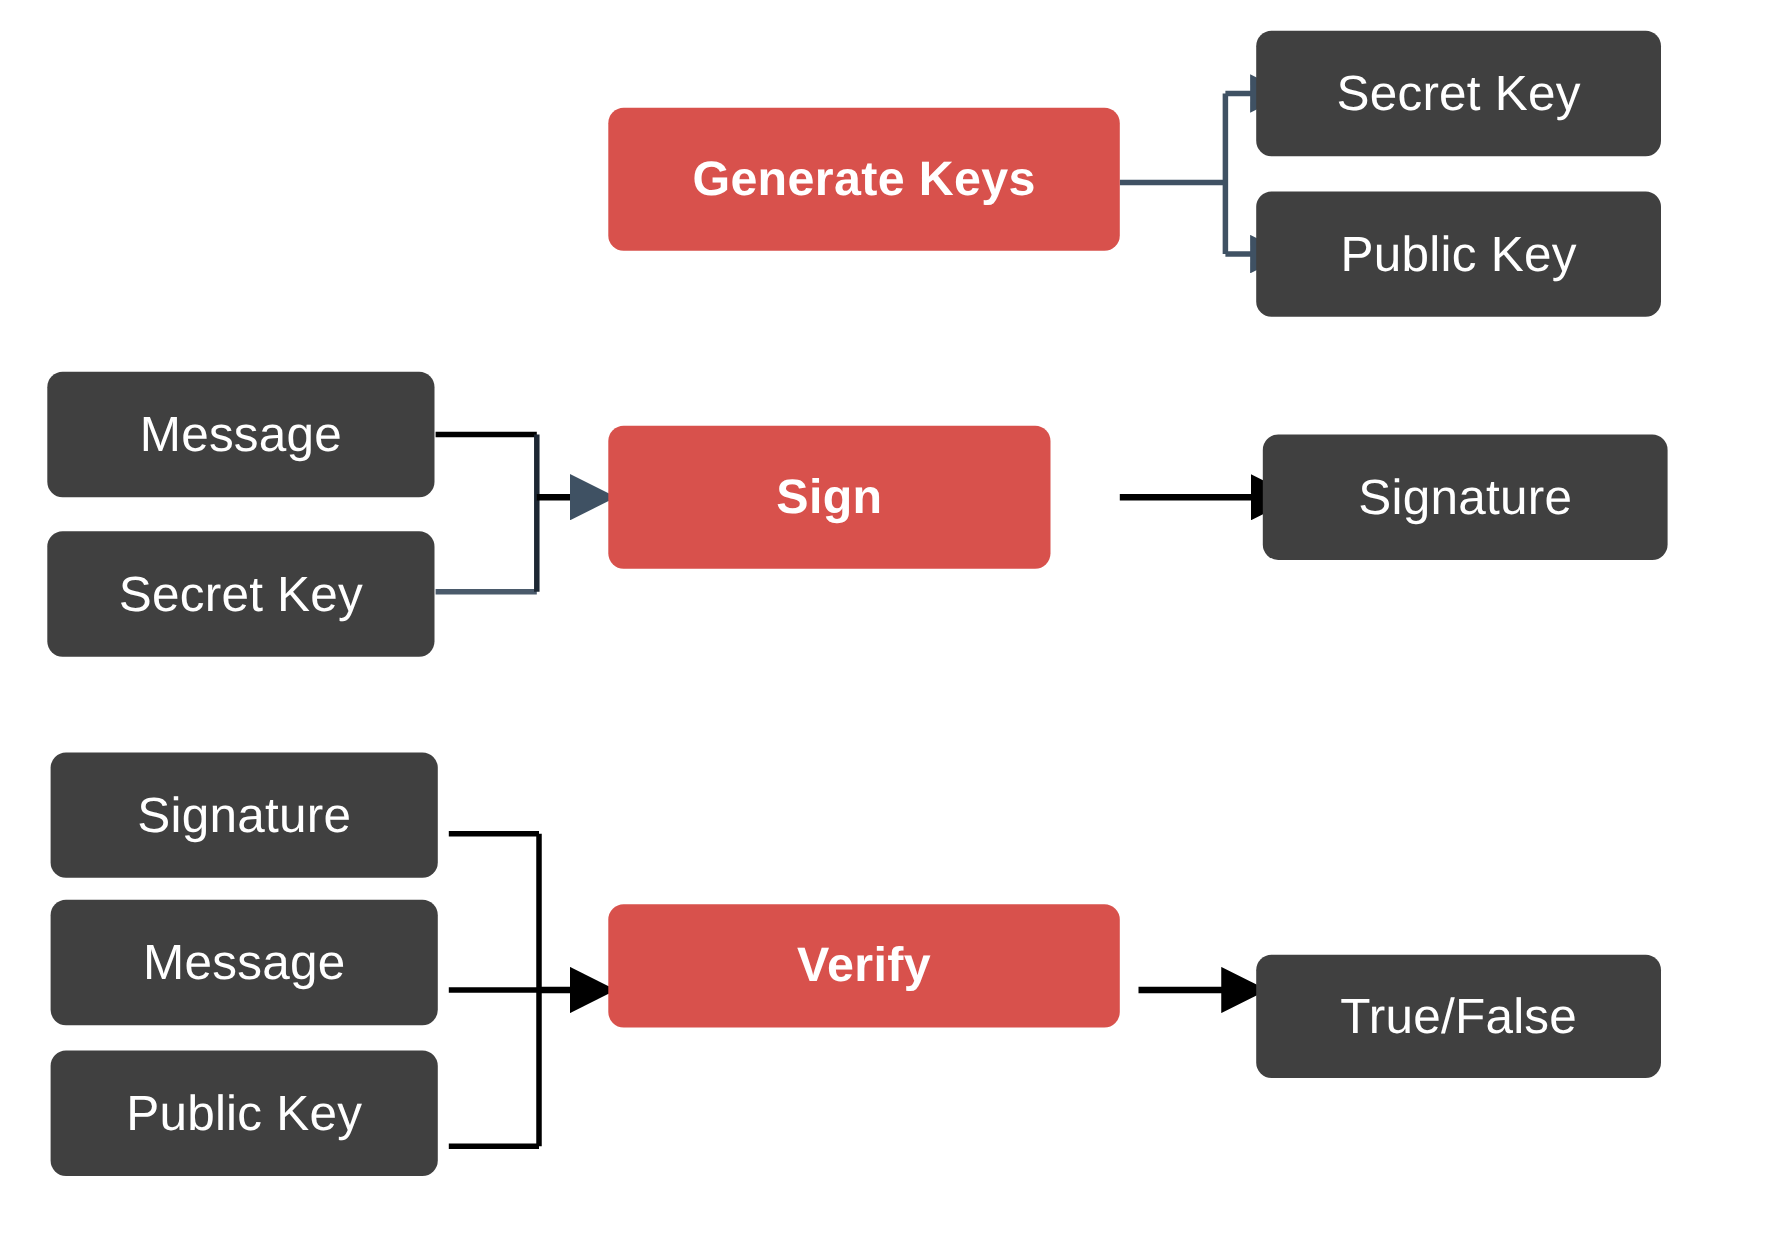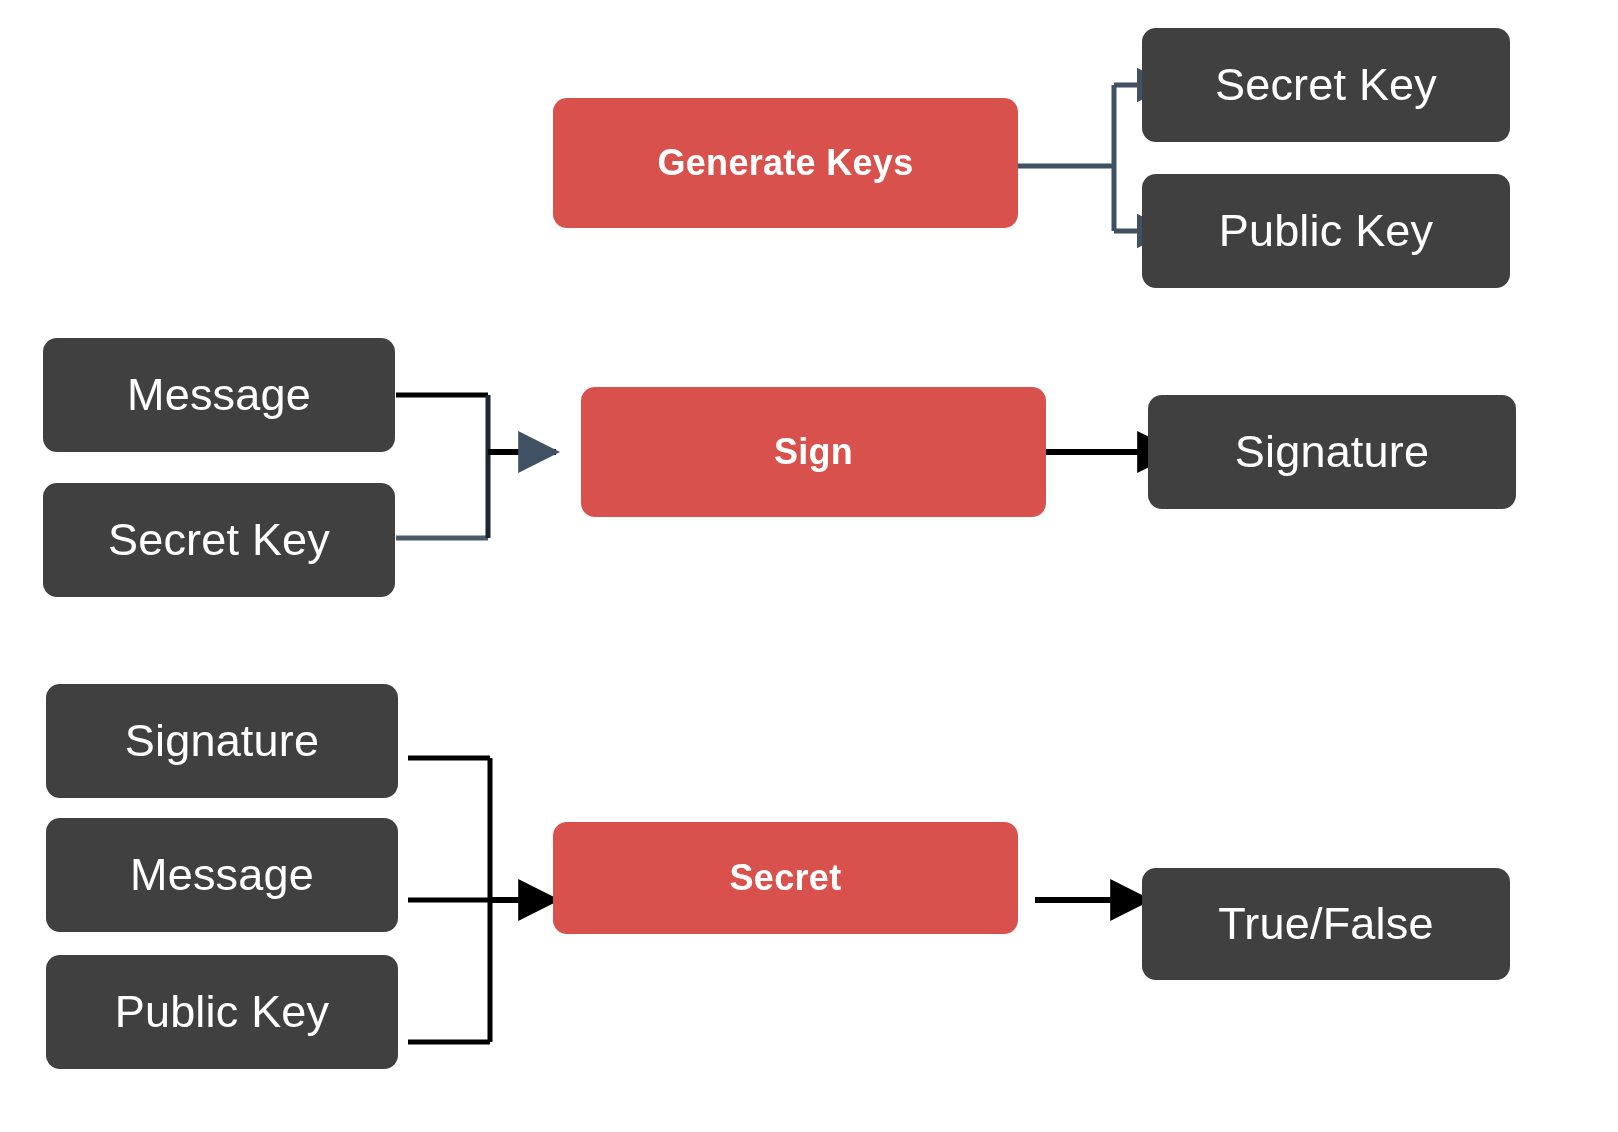--- a/index.html
+++ b/index.html
@@ -30,21 +30,21 @@
     user-select: none;
   }
   .node.blue {
     background: #404040;
     font-size: 45px;
     font-weight: 400;
     letter-spacing: 0.2px;
   }
   .node.red {
     background: #d8514c;
-    font-size: 36px;
+    font-size: 44px;
     font-weight: bold;
     letter-spacing: 0.3px;
   }
   .edge-layer {
     position: absolute;
     left: 0;
     top: 0;
     width: 1618px;
     height: 1132px;
     pointer-events: none;
@@ -99,27 +99,27 @@
   <div class="node red" style="left:553px; top:98px; width:465px; height:130px;">Generate Keys</div>
 
   <div class="node blue" style="left:1142px; top:28px; width:368px; height:114px;">Secret Key</div>
 
   <div class="node blue" style="left:1142px; top:174px; width:368px; height:114px;">Public Key</div>
 
   <div class="node blue" style="left:43px; top:338px; width:352px; height:114px;">Message</div>
 
   <div class="node blue" style="left:43px; top:483px; width:352px; height:114px;">Secret Key</div>
 
-  <div class="node red" style="left:553px; top:387px; width:465px; height:130px;margin-left:28px;">Sign</div>
+  <div class="node red" style="left:553px; top:387px; width:402px; height:130px;">Sign</div>
 
   <div class="node blue" style="left:1148px; top:395px; width:368px; height:114px;">Signature</div>
 
   <div class="node blue" style="left:46px; top:684px; width:352px; height:114px;">Signature</div>
 
   <div class="node blue" style="left:46px; top:818px; width:352px; height:114px;">Message</div>
 
   <div class="node blue" style="left:46px; top:955px; width:352px; height:114px;">Public Key</div>
 
-  <div class="node red" style="left:553px; top:822px; width:465px; height:112px;">Secret</div>
+  <div class="node red" style="left:553px; top:822px; width:465px; height:112px;">Verify</div>
 
   <div class="node blue" style="left:1142px; top:868px; width:368px; height:112px;">True/False</div>
 
 </div>
 
 </body></html>

